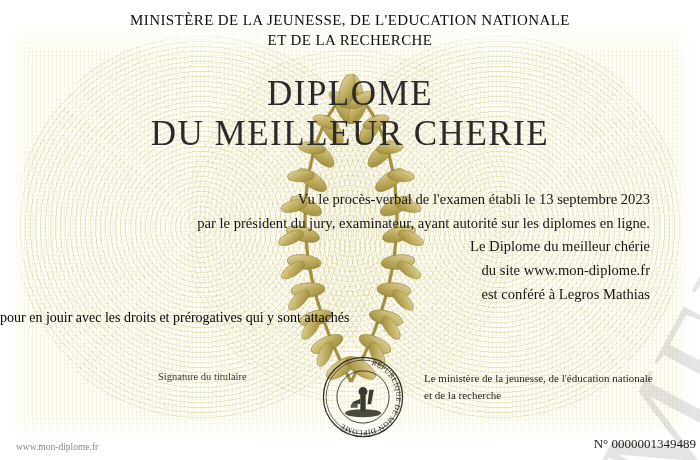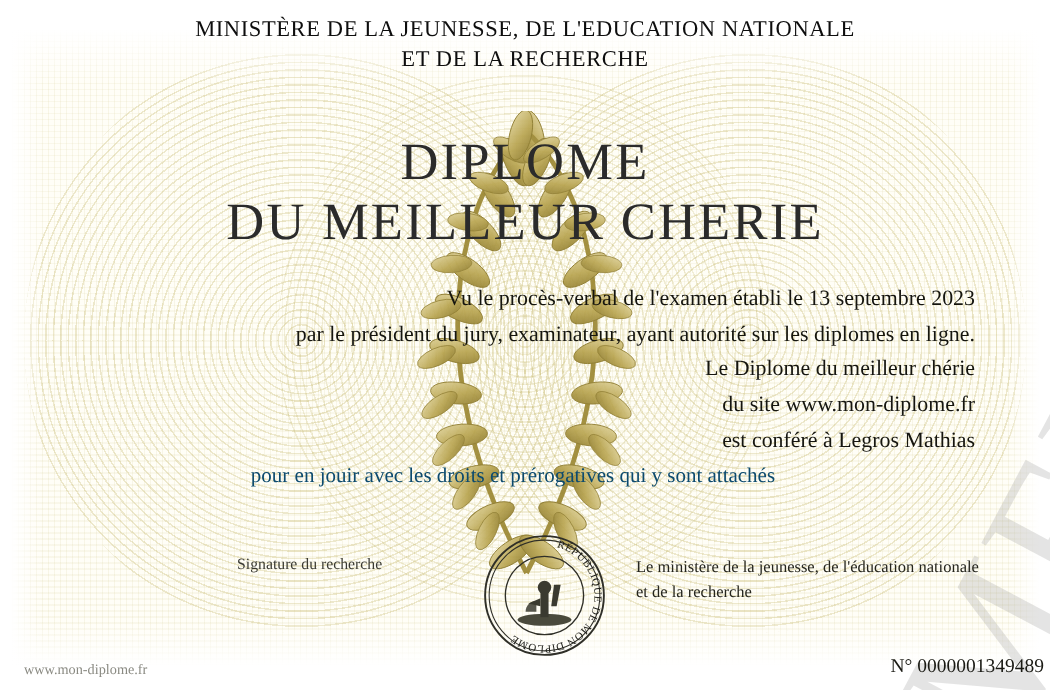--- a/index.html
+++ b/index.html
@@ -121,21 +121,20 @@
     left: 0; right: 0;
     top: 74px;
     text-align: center;
     color: #2b2b2b;
   }
   .title .l1 {
     display: block;
     font-size: 35px;
     letter-spacing: 1.5px;
     line-height: 1.12;
-    margin-top: 14px;
   }
   .title .l2 {
     display: block;
     font-size: 35px;
     letter-spacing: 1.5px;
     line-height: 1.2;
   }
 
   .body-text {
     position: absolute;
@@ -146,23 +145,22 @@
     line-height: 1.62;
     color: #15150f;
     text-align: right;
   }
   .body-text p { margin: 0; }
 
   .rights {
     position: absolute;
     left: 0; right: 16px;
     top: 310px;
-    text-align: center;
     font-size: 14px;
-    color: #0c4a6e;
+    color: #000000;
   }
 
   .sig-left {
     position: absolute;
     left: 158px;
     top: 371px;
     font-size: 10.5px;
     color: #3a3a32;
   }
   .sig-right {
@@ -270,21 +268,21 @@
   <div class="body-text">
     <p>Vu le procès-verbal de l'examen établi le 13 septembre 2023</p>
     <p>par le président du jury, examinateur, ayant autorité sur les diplomes en ligne.</p>
     <p>Le Diplome du meilleur chérie</p>
     <p>du site www.mon-diplome.fr</p>
     <p>est conféré à Legros Mathias</p>
   </div>
 
   <div class="rights">pour en jouir avec les droits et prérogatives qui y sont attachés</div>
 
-  <div class="sig-left">Signature du recherche</div>
+  <div class="sig-left">Signature du titulaire</div>
   <div class="sig-right">
     <span>Le ministère de la jeunesse, de l'éducation nationale</span><br>
     <span>et de la recherche</span>
   </div>
 
   <svg class="seal" viewBox="0 0 100 100">
     <defs>
       <path id="sealcircle" d="M50,50 m0,-37 a37,37 0 1,1 -0.1,0"></path>
     </defs>
     <circle cx="50" cy="50" r="44" fill="none" stroke="#2f2f28" stroke-width="1.4"></circle>

